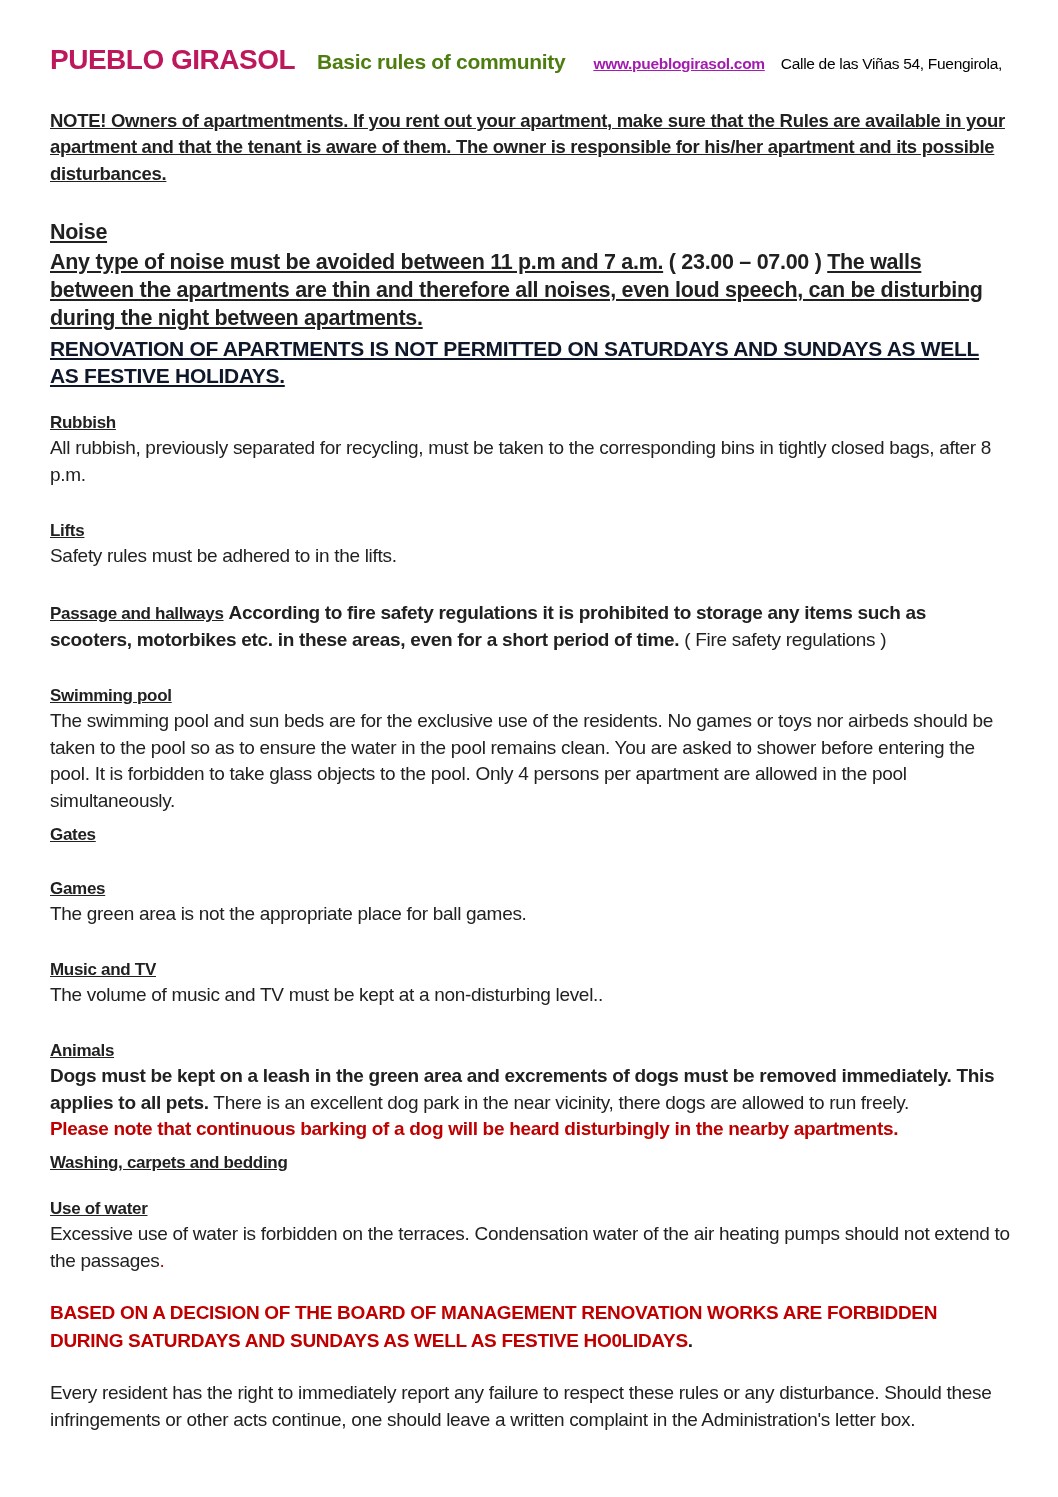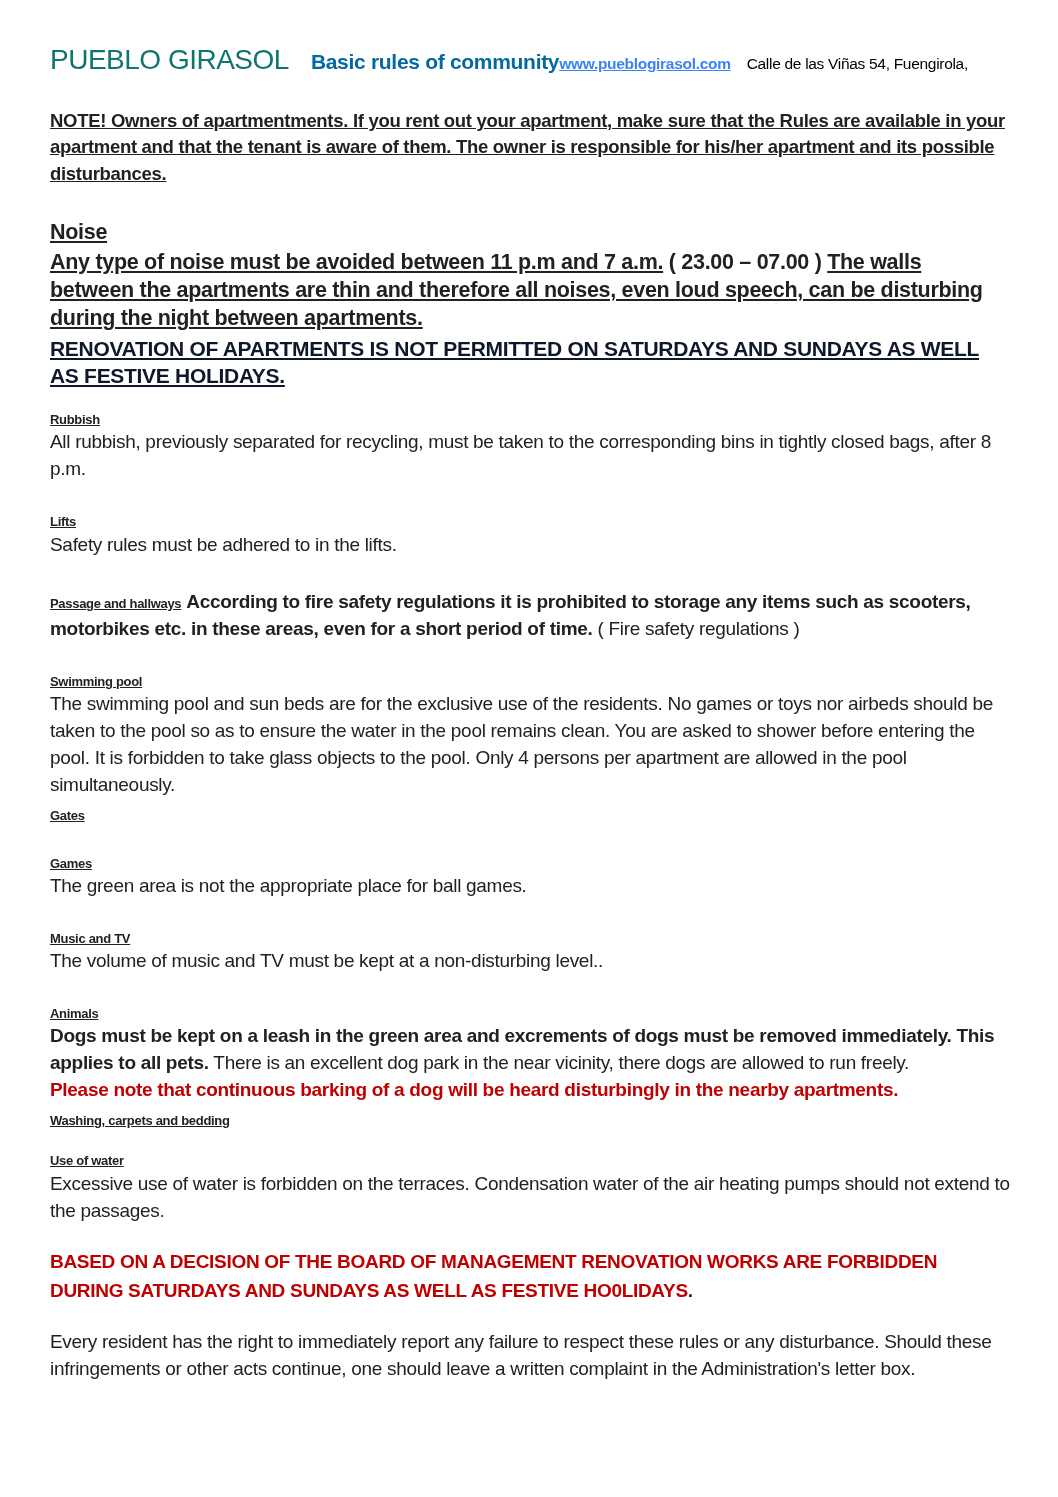--- a/index.html
+++ b/index.html
@@ -9,38 +9,38 @@
     min-height: 1497px;
     margin: 0 auto;
     background: #ffffff;
     padding: 44px 48px 40px 50px;
     font-family: "Liberation Sans", sans-serif;
     color: #212121;
     letter-spacing: -0.3px;
   }
   
   .header { display: flex; align-items: baseline; white-space: nowrap; }
-  .title { font-size: 28px; font-weight: normal; color: #0f766e; letter-spacing: -0.5px; }
-  .subtitle { font-size: 21px; font-weight: bold; color: #0369a1; margin-left: 22px; }
-  .website { font-size: 15.5px; font-weight: bold; color: #3b82f6; text-decoration: underline; cursor: pointer; }
+  .title { font-size: 28px; font-weight: bold; color: #be185d; letter-spacing: -0.5px; }
+  .subtitle { font-size: 21px; font-weight: bold; color: #4d7c0f; margin-left: 22px; }
+  .website { font-size: 15.5px; font-weight: bold; color: #a21caf; text-decoration: underline; margin-left: 28px; cursor: pointer; }
   .address { font-size: 15.5px; color: #000; margin-left: 16px; }
   
   .note {
     margin: 32px 0 14px 0;
     font-size: 18.5px;
     font-weight: bold;
     text-decoration: underline;
     line-height: 1.42;
   }
   
   .sec { margin-top: 30px; }
   .sec-tight { margin-top: 8px; }
   .sec-med { margin-top: 22px; }
   .h {
-    font-size: 13px;
+    font-size: 17px;
     font-weight: bold;
     text-decoration: underline;
     line-height: 1.4;
   }
   .h-lg { font-size: 21.5px; }
   .h-inline { display: inline; }
   p { margin: 0; }
   .body-text { font-size: 19px; line-height: 1.42; }
   .bold { font-weight: bold; }
   .u { text-decoration: underline; }

